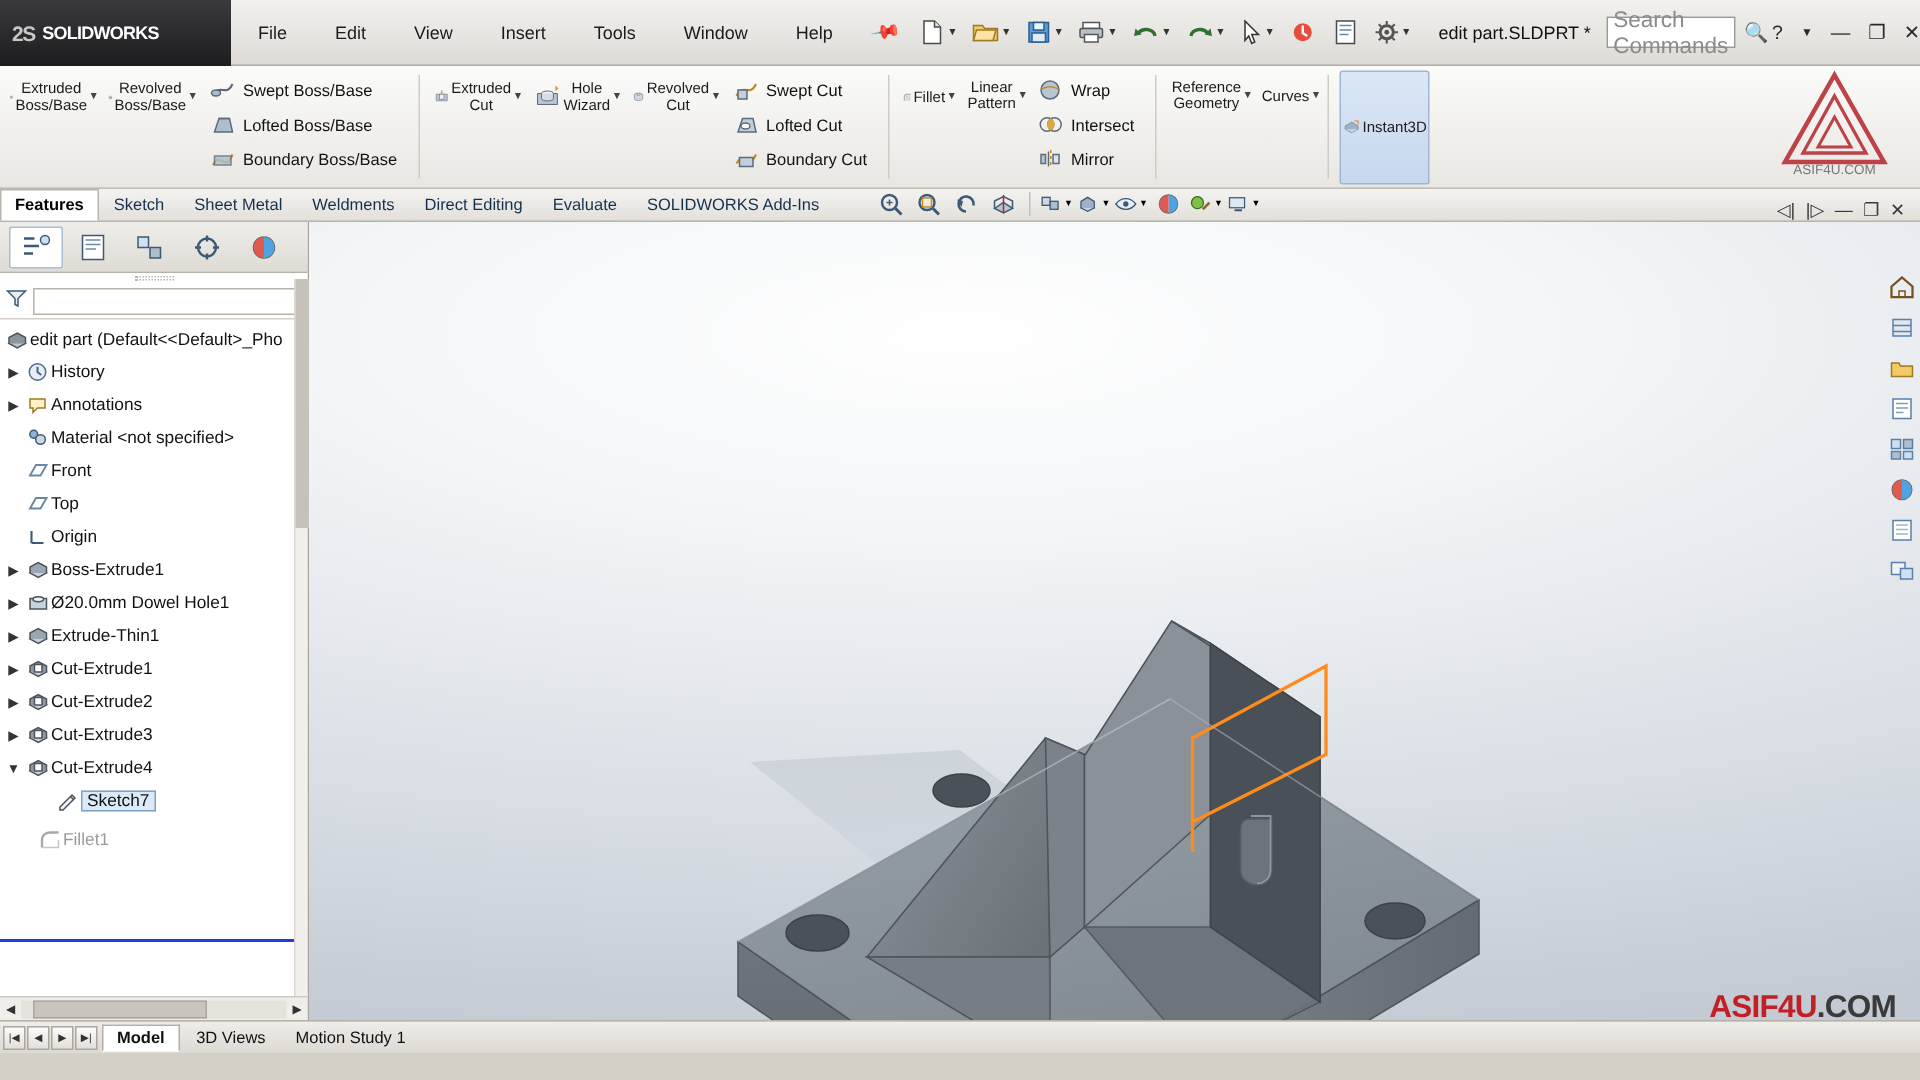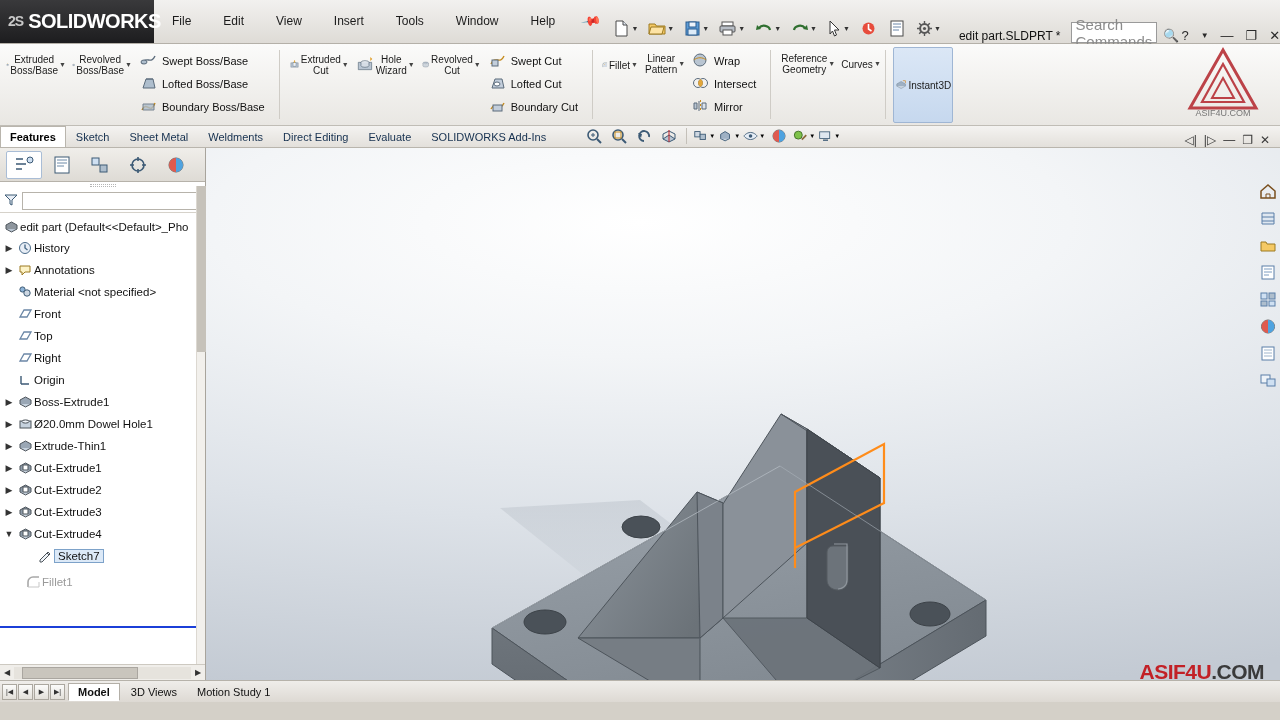--- a/index.html
+++ b/index.html
@@ -11,30 +11,30 @@
     background:#d4d0c8;
     -webkit-font-smoothing:antialiased;
   }
   #app { position:relative; width:1280px; height:720px; }
 
   
   .titlebar {
     position:absolute; left:0; top:0; width:1280px; height:44px;
     background:linear-gradient(#f2f1ef,#dedbd6);
     border-bottom:1px solid #b4b0a8;
-    display:flex; align-items:flex-end;
+    display:flex; align-items:center;
   }
   .logo {
     display:flex; align-items:center; gap:5px;
     height:44px; padding:0 12px 0 8px;
     background:linear-gradient(#3a3a3c,#1d1d1f);
     color:#fff; min-width:154px;
   }
   .logo .ds { font-size:14px; font-weight:bold; color:#c8c8c8; letter-spacing:-1px;}
-  .logo .sw { font-size:20px; font-weight:bold; letter-spacing:-0.5px;}
+  .logo .sw { font-size:12px; font-weight:bold; letter-spacing:-0.5px;}
   .menubar { display:flex; align-items:center; height:44px; padding-left:8px; gap:12px; }
   .menubar .mi {
     padding:4px 10px; font-size:12px; color:#1b1b1b; cursor:default; border-radius:2px;
   }
   .pin { margin-left:6px; font-size:13px; color:#444; transform:rotate(35deg); }
   .tb-tools { display:flex; align-items:center; gap:2px; margin-left:10px; }
   .tbbtn {
     height:30px; min-width:26px; padding:0 3px; display:flex; align-items:center; justify-content:center;
     border:1px solid transparent; border-radius:2px; position:relative;
   }
@@ -758,29 +758,20 @@
       <div class="trow">
         <span class="exp"></span>
         <span class="ti">
           <svg width="15" height="14" viewBox="0 0 15 14">
               <path d="M2 10L6 3h7l-4 7z" fill="none" stroke="#6b87a6" stroke-width="1.3"></path>
             </svg>
         </span>
         <span class="tl">Top</span>
       </div>
 
-      <div class="trow">
-        <span class="exp"></span>
-        <span class="ti">
-          <svg width="15" height="14" viewBox="0 0 15 14">
-              <path d="M2 10L6 3h7l-4 7z" fill="none" stroke="#6b87a6" stroke-width="1.3"></path>
-            </svg>
-        </span>
-        <span class="tl">Right</span>
-      </div>
 
       <div class="trow">
         <span class="exp"></span>
         <span class="ti">
           <svg width="14" height="14" viewBox="0 0 14 14">
               <path d="M3 11V3M3 11h8" stroke="#3c5a75" stroke-width="1.4"></path>
             </svg>
         </span>
         <span class="tl">Origin</span>
       </div>

